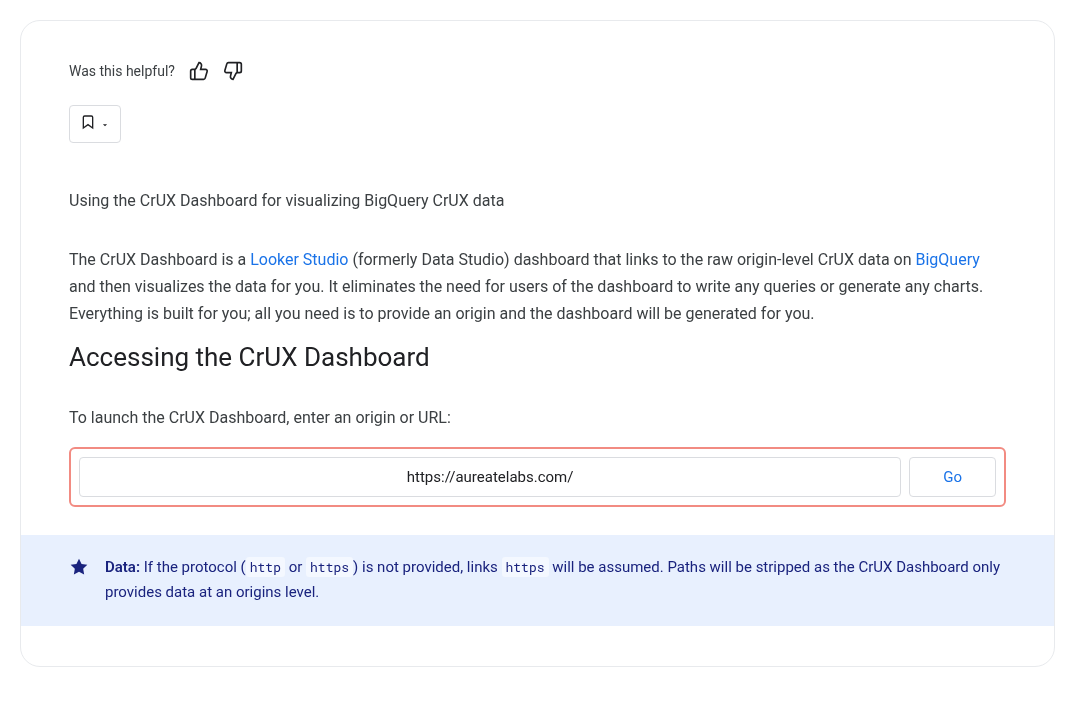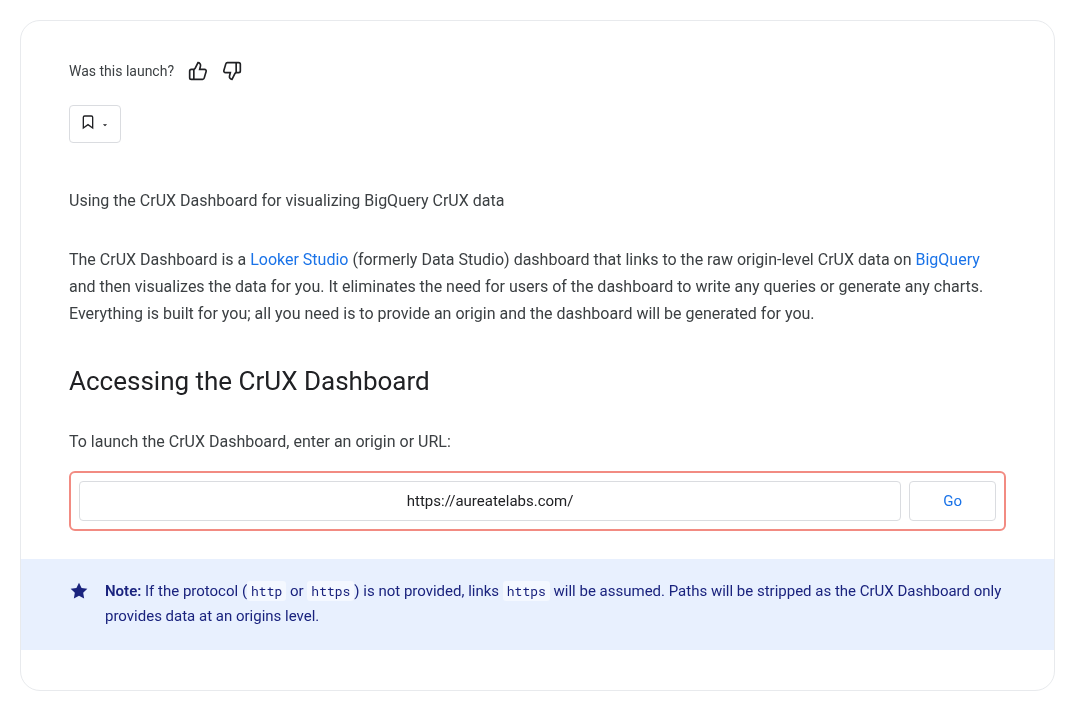--- a/index.html
+++ b/index.html
@@ -78,21 +78,21 @@
     }
     .subtitle {
       font-size: 16px;
       color: #3c4043;
       margin-bottom: 36px;
     }
     .body-text {
       font-size: 16px;
       color: #3c4043;
       line-height: 1.7;
-      margin-bottom: 38px;
+      margin-bottom: 14px;
     }
     .body-text a {
       color: #1a73e8;
       text-decoration: none;
     }
     .section-heading {
       font-size: 26px;
       font-weight: 400;
       color: #202124;
       margin-bottom: 36px;
@@ -160,21 +160,21 @@
       padding: 1px 4px;
       border-radius: 3px;
     }
   </style>
 </head>
 <body>
 
 <div class="container">
   <div class="top-bar">
     <div class="helpful-section">
-      <span>Was this launch?</span>
+      <span>Was this helpful?</span>
       <span class="thumb-icon">
         <svg width="20" height="20" viewBox="0 0 24 24" fill="none" stroke="#202124" stroke-width="2">
             <path d="M7 10v12"></path>
             <path d="M15 5.88 14 10h5.83a2 2 0 0 1 1.92 2.56l-2.33 8A2 2 0 0 1 17.5 22H4a2 2 0 0 1-2-2v-8a2 2 0 0 1 2-2h2.76a2 2 0 0 0 1.79-1.11L12 2h0a3.13 3.13 0 0 1 3 3.88Z"></path>
           </svg>
       </span>
       <span class="thumb-icon">
         <svg width="20" height="20" viewBox="0 0 24 24" fill="none" stroke="#202124" stroke-width="2">
             <path d="M17 14V2"></path>
             <path d="M9 18.12 10 14H4.17a2 2 0 0 1-1.92-2.56l2.33-8A2 2 0 0 1 6.5 2H20a2 2 0 0 1 2 2v8a2 2 0 0 1-2 2h-2.76a2 2 0 0 0-1.79 1.11L12 22h0a3.13 3.13 0 0 1-3-3.88Z"></path>
@@ -213,16 +213,16 @@
     <button class="go-btn">Go</button>
   </div>
 
   <div class="note-box">
     <span class="star-icon">
       <svg width="20" height="20" viewBox="0 0 24 24" fill="#1a237e">
           <polygon points="12 2 15.09 8.26 22 9.27 17 14.14 18.18 21.02 12 17.77 5.82 21.02 7 14.14 2 9.27 8.91 8.26 12 2"></polygon>
         </svg>
     </span>
     <div class="note-text">
-      <strong>Note:</strong><span> If the protocol (</span><code>http</code><span> or </span><code>https</code><span>) is not provided, links </span><code>https</code><span> will be assumed. Paths will be stripped as the CrUX Dashboard only provides data at an origins level.</span>
+      <strong>Data:</strong><span> If the protocol (</span><code>http</code><span> or </span><code>https</code><span>) is not provided, links </span><code>https</code><span> will be assumed. Paths will be stripped as the CrUX Dashboard only provides data at an origins level.</span>
     </div>
   </div>
 </div>
 
 </body></html>

